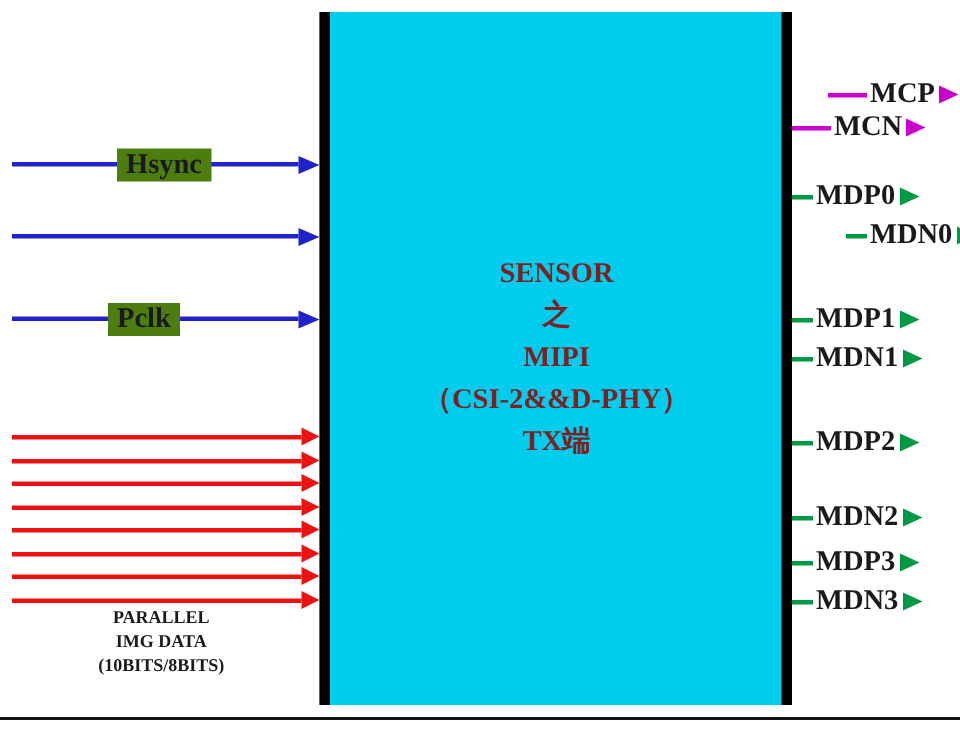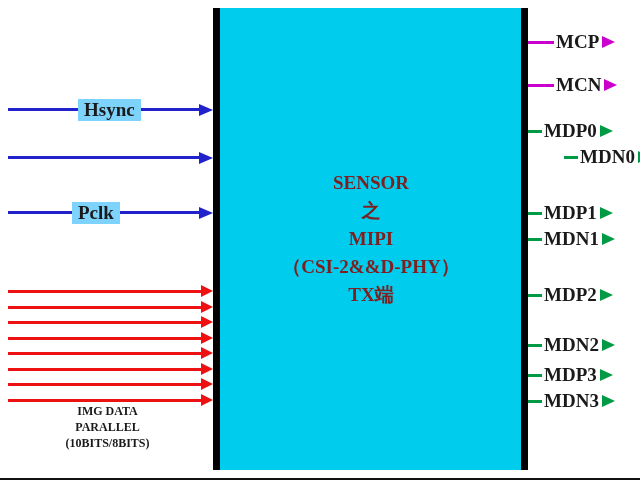--- a/index.html
+++ b/index.html
@@ -23,21 +23,21 @@
   .red{background:#ee1111;left:8px;width:193px;}
   
   .tri{position:absolute;width:0;height:0;}
   .tri-blue{border-top:6px solid transparent;border-bottom:6px solid transparent;border-left:14px solid #2222cc;}
   .tri-red{border-top:6px solid transparent;border-bottom:6px solid transparent;border-left:12px solid #ee1111;}
   .tri-out{width:0;height:0;border-top:6px solid transparent;border-bottom:6px solid transparent;}
   .tri-mag{border-left:13px solid #cc00cc;}
   .tri-grn{border-left:13px solid #009944;}
   
   .sig-label{
-    position:absolute;background:#7dd3fc;padding:0 6px;
+    position:absolute;background:#4d7c0f;padding:0 6px;
     font-size:19px;font-weight:bold;color:#1a1a1a;line-height:22px;
   }
   .bus-label{
     position:absolute;left:40px;top:403px;width:135px;text-align:center;
     font-size:12px;font-weight:bold;color:#1a1a1a;line-height:16px;
   }
   
   .out-row{
     position:absolute;left:528px;height:24px;display:flex;align-items:center;
   }
@@ -85,26 +85,26 @@
   <div class="hline red" style="top:352px;"></div>
   <div class="tri tri-red" style="left:201px;top:347px;"></div>
   <div class="hline red" style="top:368px;"></div>
   <div class="tri tri-red" style="left:201px;top:363px;"></div>
   <div class="hline red" style="top:383px;"></div>
   <div class="tri tri-red" style="left:201px;top:378px;"></div>
   <div class="hline red" style="top:399px;"></div>
   <div class="tri tri-red" style="left:201px;top:394px;"></div>
 
   <div class="bus-label">
+    <div>PARALLEL</div>
     <div>IMG DATA</div>
-    <div>PARALLEL</div>
     <div>(10BITS/8BITS)</div>
   </div>
 
-  <div class="out-row" style="top:30px;">
+  <div class="out-row" style="top:51px;padding-left:24px;">
     <div class="stub stub-mag"></div>
     <span class="out-label">MCP</span>
     <div class="tri-out tri-mag"></div>
   </div>
   <div class="out-row" style="top:73px;">
     <div class="stub stub-mag"></div>
     <span class="out-label">MCN</span>
     <div class="tri-out tri-mag"></div>
   </div>
 

